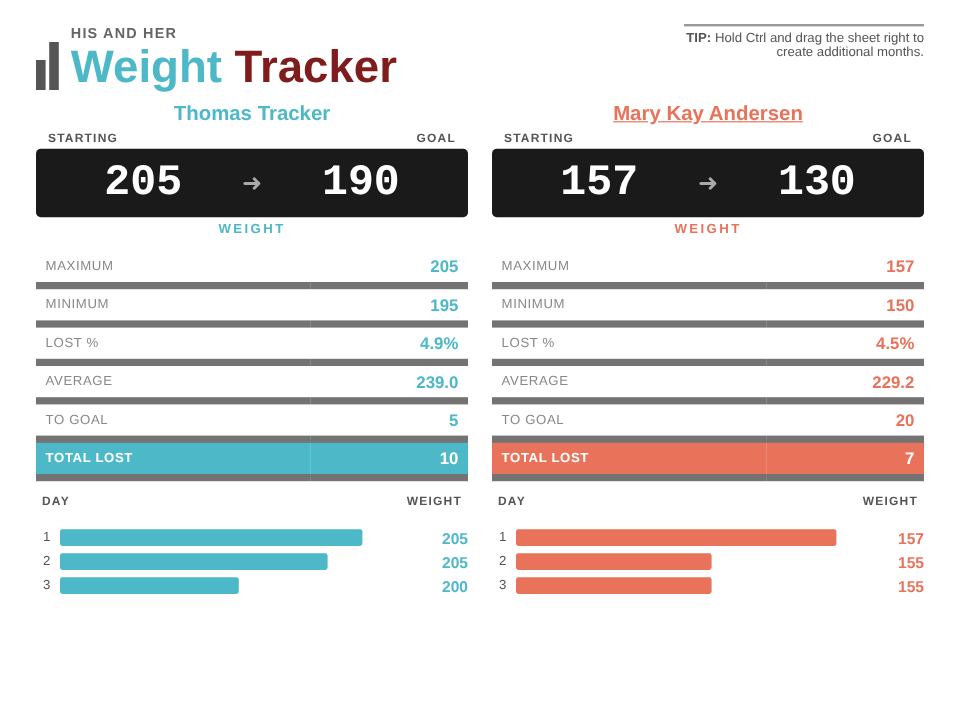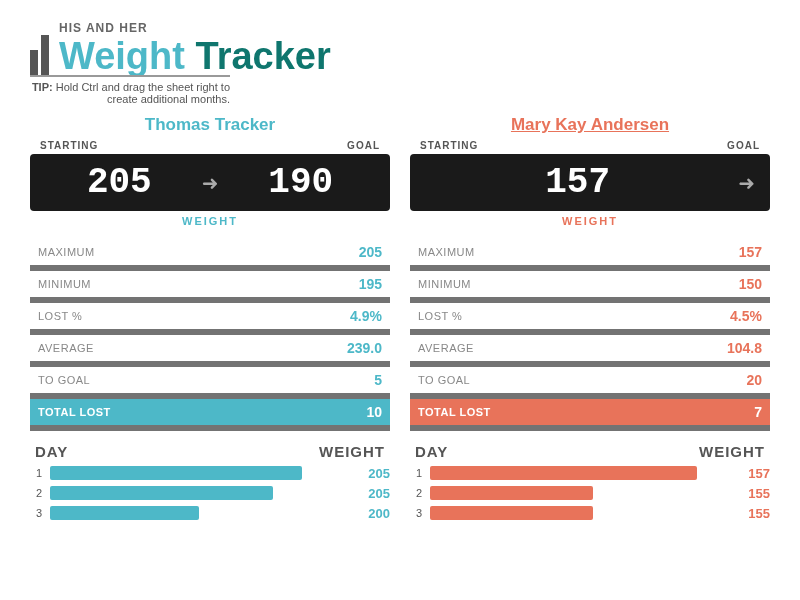--- a/index.html
+++ b/index.html
@@ -18,21 +18,20 @@
       padding: 20px 30px;
       position: relative;
     }
 
     
     .header {
       display: flex;
       align-items: flex-start;
       justify-content: space-between;
       margin-bottom: 10px;
-      flex-direction: column;
     }
 
     .logo-area {
       display: flex;
       align-items: center;
       gap: 10px;
     }
 
     .bar-icon {
       display: flex;
@@ -50,21 +49,21 @@
       font-weight: bold;
       letter-spacing: 1px;
       margin-bottom: 2px;
     }
     .main-title {
       font-size: 38px;
       font-weight: bold;
       line-height: 1;
     }
     .main-title .blue { color: #4db8c8; }
-    .main-title .orange { color: #0f766e; }
+    .main-title .orange { color: #7f1d1d; }
 
     .tip-box {
       border-top: 2px solid #999;
       padding-top: 4px;
       max-width: 200px;
       text-align: right;
       font-size: 11px;
       color: #555;
     }
     .tip-box .tip-label { font-weight: bold; }
@@ -171,25 +170,25 @@
     .stats-table tr.total-row.orange td {
       background: #e8735a;
     }
     .stats-table td.blue-val { color: #4db8c8; }
     .stats-table td.orange-val { color: #e8735a; }
 
     
     .day-weight-header {
       display: flex;
       justify-content: space-between;
-      font-size: 15px;
+      font-size: 10px;
       font-weight: bold;
       color: #555;
       letter-spacing: 1px;
-      margin-bottom: 5px;
+      margin-bottom: 16px;
       padding: 0 5px;
     }
 
     .day-row {
       display: flex;
       align-items: center;
       margin-bottom: 4px;
       gap: 8px;
     }
     .day-num {
@@ -324,40 +323,41 @@
 
     <div class="col">
       <div class="person-name orange">Mary Kay Andersen</div>
       <div class="starting-goal-labels">
         <span>STARTING</span>
         <span>GOAL</span>
       </div>
       <div class="weight-display">
         <div class="weight-number">157</div>
         <div class="arrow-icon">➜</div>
+        <div class="weight-number">130</div>
       </div>
       <div class="weight-label orange">WEIGHT</div>
 
       <table class="stats-table">
         <tbody id="mary-stats-tbody">
             <tr>
               <td>MAXIMUM</td>
               <td class="orange-val">157</td>
             </tr>
             <tr>
               <td>MINIMUM</td>
               <td class="orange-val">150</td>
             </tr>
             <tr>
               <td>LOST %</td>
               <td class="orange-val">4.5%</td>
             </tr>
             <tr>
               <td>AVERAGE</td>
-              <td class="orange-val">104.8</td>
+              <td class="orange-val">229.2</td>
             </tr>
             <tr>
               <td>TO GOAL</td>
               <td class="orange-val">20</td>
             </tr>
           </tbody>
         <tbody>
             <tr class="total-row orange">
           <td>TOTAL LOST</td>
           <td>7</td>

